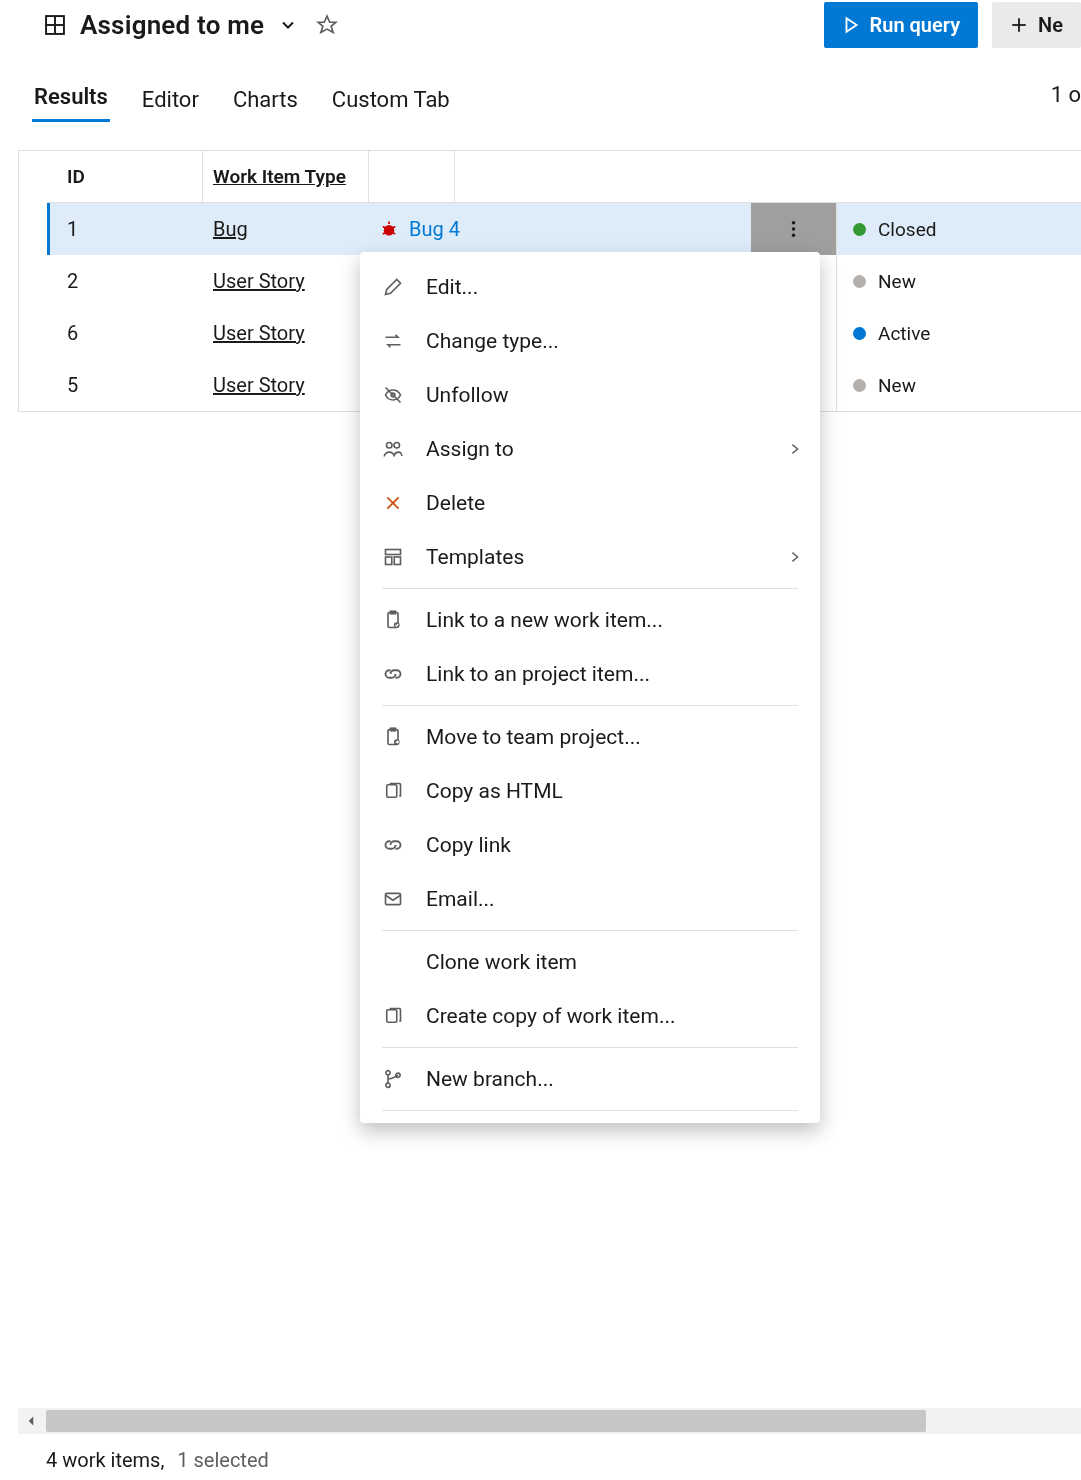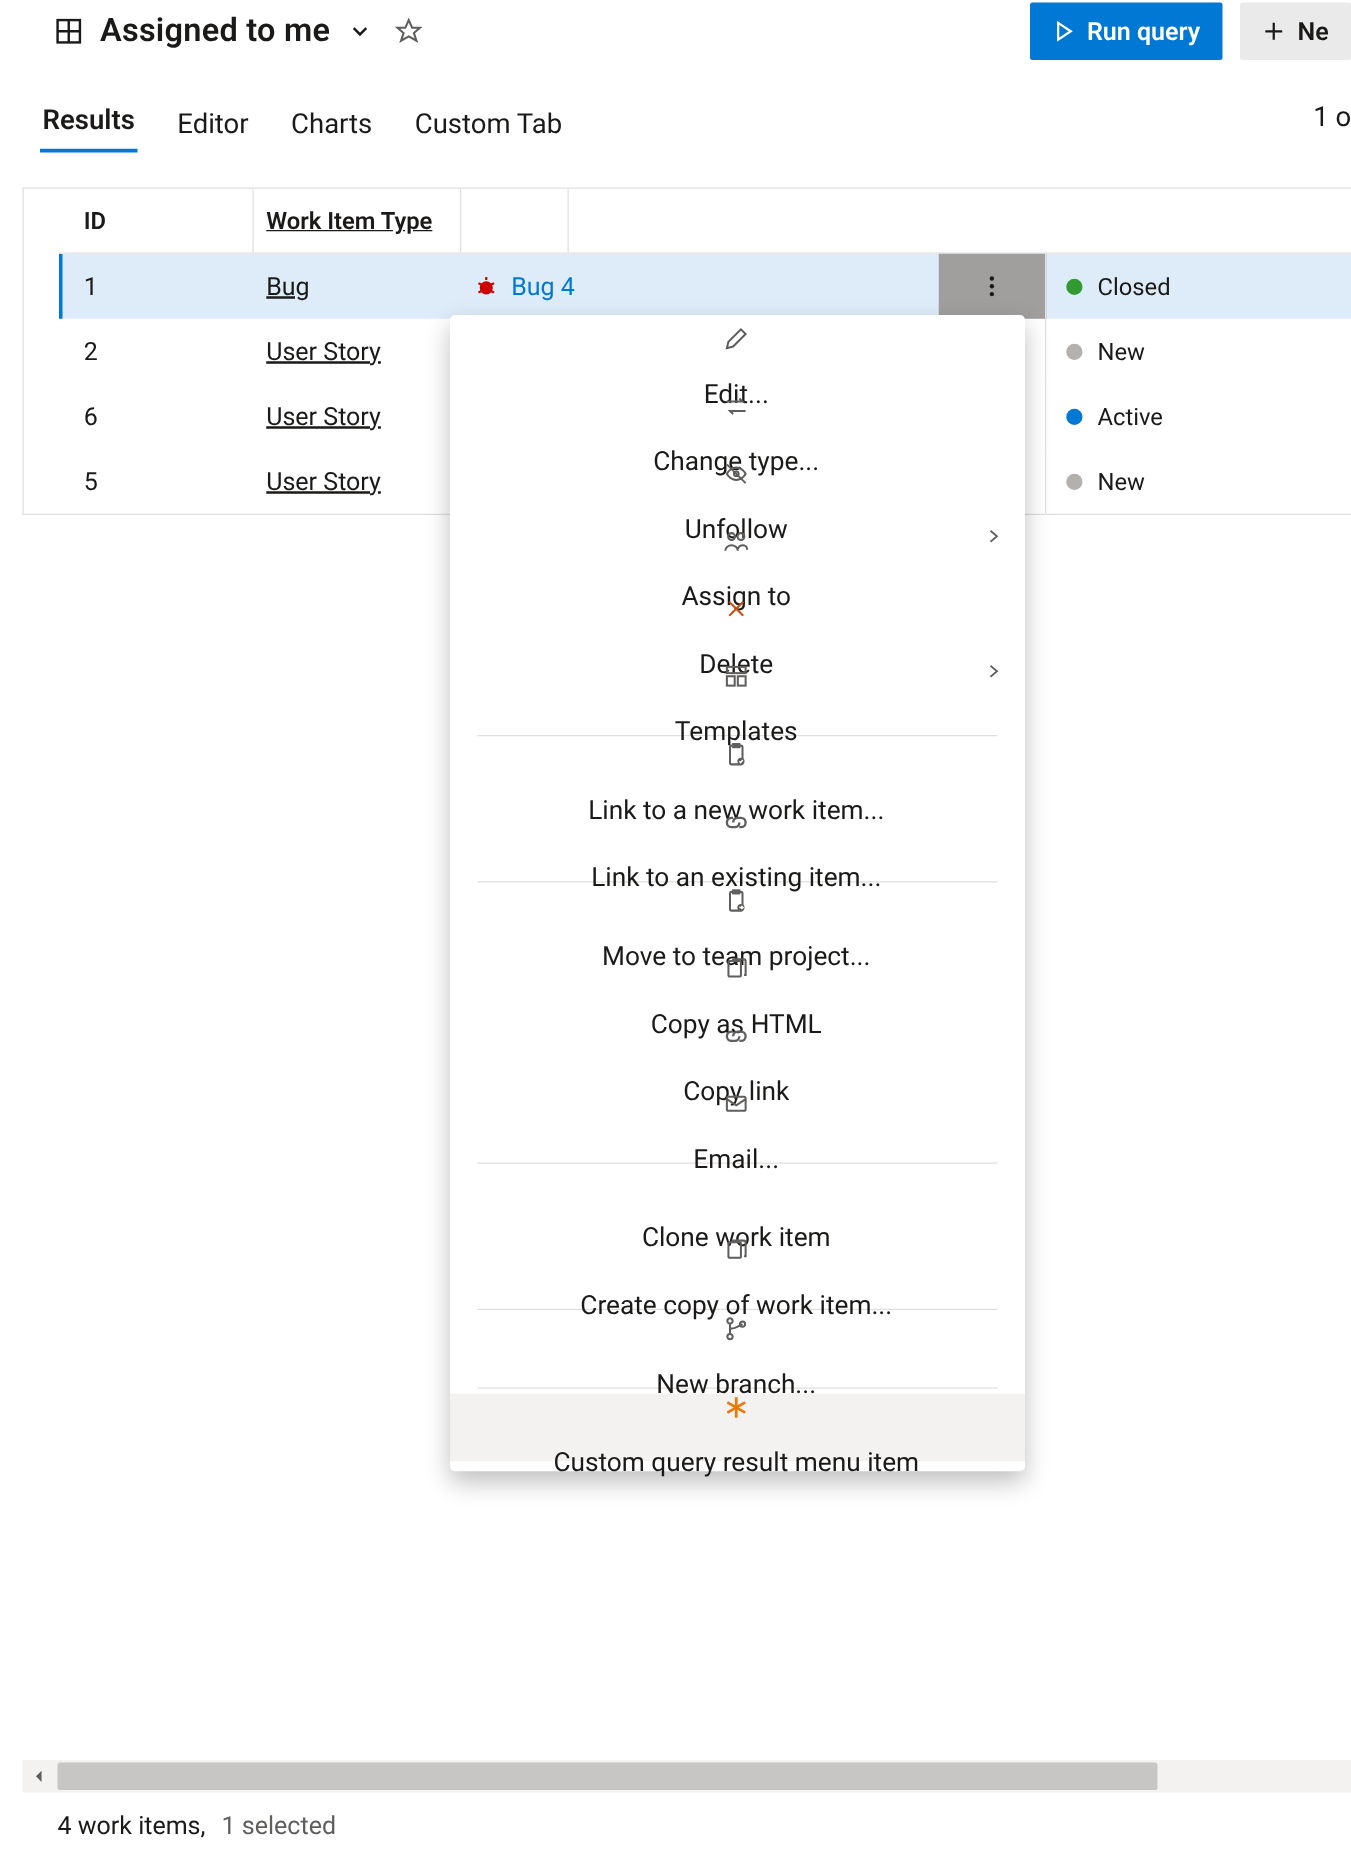--- a/index.html
+++ b/index.html
@@ -135,21 +135,20 @@
   .mi{
     display:flex;
     align-items:center;
     height:54px;
     padding:0 24px 0 22px;
     gap:22px;
     font-size:21px;
     color:var(--text);
     cursor:pointer;
     position:relative;
-    flex-direction:column;
   }
   .mi.hover{background:var(--hover);}
   .mi .micon{width:22px;flex:0 0 22px;color:var(--icon-gray);display:flex;align-items:center;justify-content:center;}
   .mi .chev-right{position:absolute;right:18px;color:var(--icon-gray);}
   .sep{height:1px;background:var(--border);margin:4px 22px;}
   .micon.noicon{visibility:hidden;}
   .mi .micon.orange{color:var(--orange);}
   .mi .micon.orangestar{color:#e8790b;}
   
   .scroll-track{
@@ -372,21 +371,21 @@
         </svg>
       </span>
     <span>Link to a new work item...</span>
   </div>
   <div class="mi">
     <span class="micon">
         <svg width="20" height="20" viewBox="0 0 16 16" fill="none" stroke="currentColor" stroke-width="1.5">
           <path d="M6 8a3 3 0 0 1 3-3h2a3 3 0 1 1 0 6h-1M10 8a3 3 0 0 1-3 3H5a3 3 0 1 1 0-6h1"></path>
         </svg>
       </span>
-    <span>Link to an existing item...</span>
+    <span>Link to an project item...</span>
   </div>
   <div class="sep"></div>
 
   <div class="mi">
     <span class="micon">
         <svg width="20" height="20" viewBox="0 0 16 16" fill="none" stroke="currentColor" stroke-width="1.3">
           <rect x="4" y="2" width="8" height="12" rx="1"></rect>
           <rect x="6" y="1" width="4" height="2"></rect>
           <circle cx="11" cy="12" r="2.3" fill="currentColor" stroke="none"></circle>
           <path d="M10 12h2M11.3 11l1 1-1 1" stroke="#fff" stroke-width="1"></path>
@@ -443,30 +442,20 @@
           <circle cx="4" cy="3" r="1.7"></circle>
           <circle cx="4" cy="13" r="1.7"></circle>
           <circle cx="12" cy="5" r="1.7"></circle>
           <path d="M4 5v6M4 8c4 0 4-1 8-3"></path>
         </svg>
       </span>
     <span>New branch...</span>
   </div>
   <div class="sep"></div>
 
-  <div class="mi hover">
-    <span class="micon orangestar">
-        <svg width="22" height="22" viewBox="0 0 16 16" fill="none" stroke="currentColor" stroke-width="1.6">
-          <line x1="8" y1="2" x2="8" y2="14"></line>
-          <line x1="2.8" y1="5" x2="13.2" y2="11"></line>
-          <line x1="2.8" y1="11" x2="13.2" y2="5"></line>
-        </svg>
-      </span>
-    <span>Custom query result menu item</span>
-  </div>
 </div>
 
 <div class="scroll-track">
   <span class="scroll-left">
     <svg width="12" height="12" viewBox="0 0 16 16" fill="currentColor">
         <polygon points="11,2 5,8 11,14"></polygon>
       </svg>
   </span>
   <div class="scroll-thumb"></div>
 </div>

